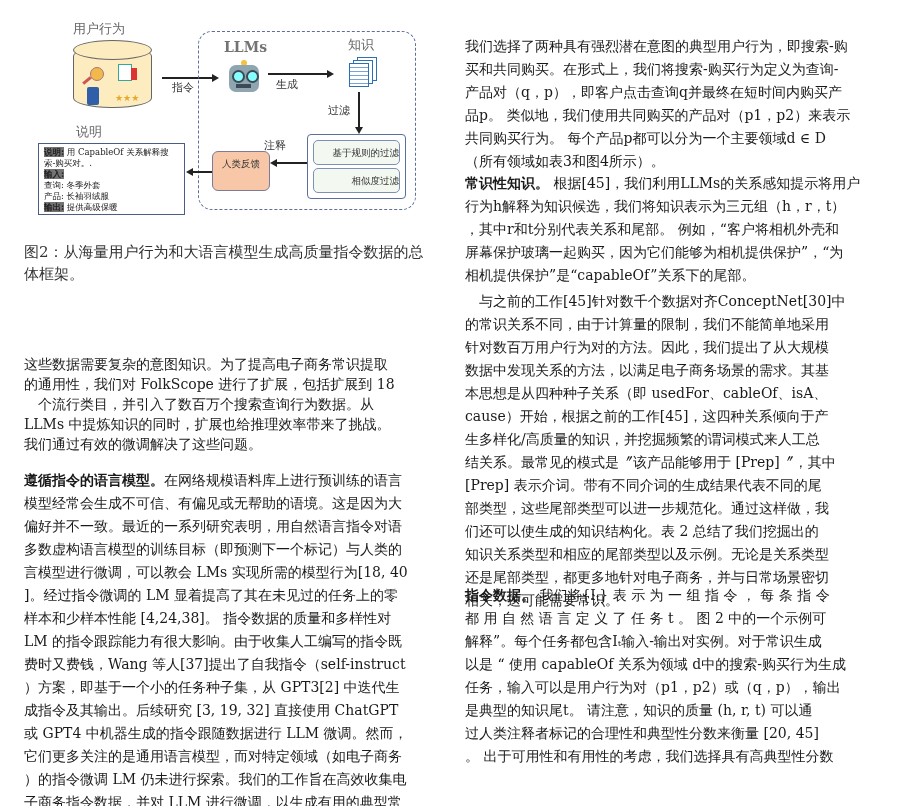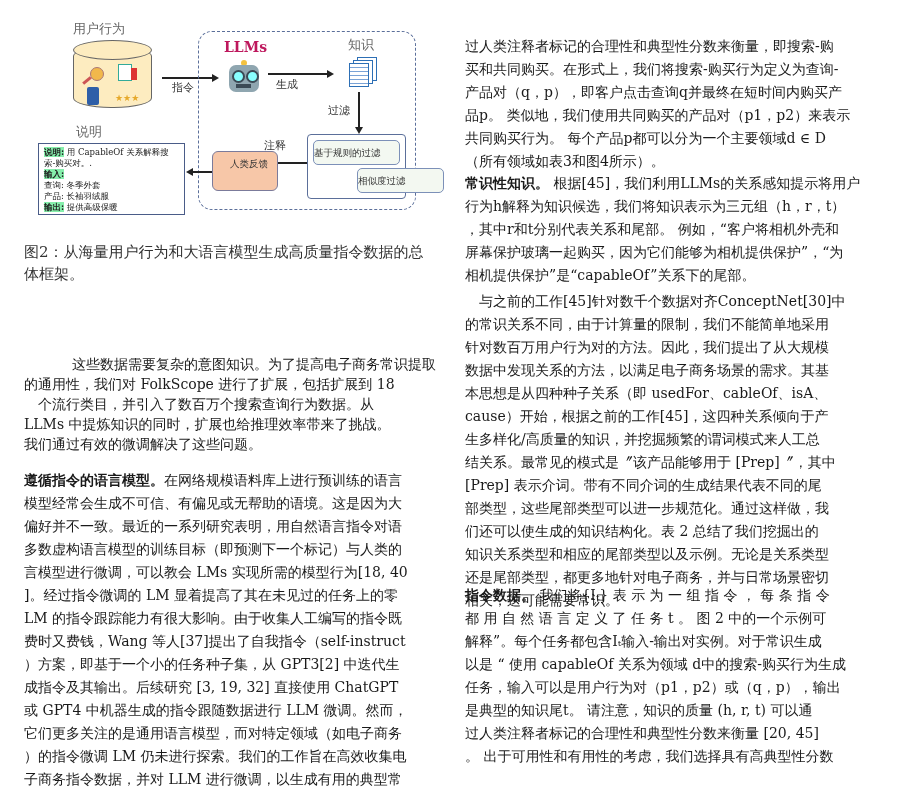--- a/index.html
+++ b/index.html
@@ -39,35 +39,35 @@
     border-top: 7px solid #222;
   }
   .vline { background: #222; width: 2px; }
   .filter-box {
     left: 307px; top: 134px; width: 97px; height: 63px;
     border: 1.5px solid #5b6f9a; border-radius: 4px; background: #fff;
   }
   .filter-item {
     position: absolute; left: 5px; width: 85px; height: 23px;
     border: 1px solid #7c90b8; border-radius: 5px; background: #f3f8f1;
-    font-size: 9.5px; color: #333; text-align: left; line-height: 23px;
+    font-size: 9.5px; color: #333; text-align: right; line-height: 23px;
     font-family: "DejaVu Serif", serif;
   }
   .human-box {
     left: 212px; top: 151px; width: 56px; height: 38px;
     background: #f7c7a8; border: 1.5px solid #7b7b9b; border-radius: 6px;
-    font-size: 9.5px; color: #333; text-align: center; line-height: 24px; padding-left: 8px;
+    font-size: 9.5px; color: #333; text-align: center; line-height: 24px;
   }
   .desc-box {
     left: 38px; top: 143px; width: 147px; height: 72px;
     border: 1.5px solid #4a5c88; background: #fff;
     font-size: 8.5px; line-height: 11px; padding: 3px 5px; box-sizing: border-box;
     color: #222;
   }
-  .hl { background: #86efac; font-weight: bold; }
+  .hl { background: #737373; font-weight: bold; }
   .robot-head {
     left: 229px; top: 65px; width: 30px; height: 27px;
     background: #8fa6b0; border-radius: 7px;
   }
   .doc {
     background: #fff; border: 1.5px solid #2d6fb5; width: 18px; height: 22px;
   }
   
   .col { position: absolute; font-size: 14px; line-height: 23px; color: #1a1a1a; }
   .left-col { left: 24px; width: 396px; }
@@ -92,21 +92,21 @@
   <div class="abs" style="left:131px;top:68px;width:6px;height:12px;background:#d33;"></div>
   <div class="abs" style="left:87px;top:87px;width:12px;height:18px;background:#2f5fa8;border-radius:2px;"></div>
   <div class="abs" style="left:115px;top:93px;font-size:9px;color:#e6a92b;">★★★</div>
 
   <div class="abs arrow-line" style="left:162px;top:77px;width:52px;"></div>
   <div class="abs arrow-head-r" style="left:212px;top:74px;"></div>
   <div class="abs fig-text" style="left:172px;top:80px;font-size:11px;color:#333;">指令</div>
 
   <div class="abs dashed-box"></div>
 
-  <div class="abs" style="left:224px;top:39px;font-size:14px;font-weight:bold;color:#be185d;font-family:'DejaVu Serif',serif;">LLMs</div>
+  <div class="abs" style="left:224px;top:39px;font-size:14px;font-weight:bold;color:#737373;font-family:'DejaVu Serif',serif;">LLMs</div>
   <div class="abs" style="left:241px;top:60px;width:6px;height:6px;background:#f3c240;border-radius:50%;"></div>
   <div class="abs robot-head"></div>
   <div class="abs" style="left:232px;top:70px;width:9px;height:9px;border-radius:50%;background:#8ff;border:2px solid #3b4a55;"></div>
   <div class="abs" style="left:246px;top:70px;width:9px;height:9px;border-radius:50%;background:#8ff;border:2px solid #3b4a55;"></div>
   <div class="abs" style="left:236px;top:84px;width:15px;height:4px;background:#3b4a55;"></div>
 
   <div class="abs arrow-line" style="left:268px;top:73px;width:60px;"></div>
   <div class="abs arrow-head-r" style="left:327px;top:70px;"></div>
   <div class="abs fig-text" style="left:276px;top:77px;font-size:11px;color:#333;">生成</div>
 
@@ -114,21 +114,21 @@
   <div class="abs doc" style="left:357px;top:57px;"></div>
   <div class="abs doc" style="left:353px;top:60px;"></div>
   <div class="abs doc" style="left:349px;top:63px;background:repeating-linear-gradient(#fff 0 3px,#7aa3d6 3px 4px);"></div>
 
   <div class="abs vline" style="left:358px;top:92px;height:36px;"></div>
   <div class="abs arrow-head-d" style="left:355px;top:127px;"></div>
   <div class="abs fig-text" style="left:328px;top:103px;font-size:11px;color:#333;">过滤</div>
 
   <div class="abs filter-box">
     <div class="filter-item" style="top:5px;">基于规则的过滤</div>
-    <div class="filter-item" style="top:33px;margin-left:44px;">相似度过滤</div>
+    <div class="filter-item" style="top:33px;">相似度过滤</div>
   </div>
 
   <div class="abs arrow-line" style="left:276px;top:162px;width:31px;"></div>
   <div class="abs arrow-head-l" style="left:270px;top:159px;"></div>
   <div class="abs fig-text" style="left:264px;top:138px;font-size:11px;color:#333;">注释</div>
 
   <div class="abs human-box fig-text">人类反馈</div>
 
   <div class="abs arrow-line" style="left:192px;top:171px;width:20px;"></div>
   <div class="abs arrow-head-l" style="left:186px;top:168px;"></div>
@@ -144,46 +144,47 @@
     <div><span class="hl">输出:</span> <span>提供高级保暖</span></div>
   </div>
 </div>
 
 <div class="abs caption" style="left:24px;top:241px;width:410px;">
   <div>图2：从海量用户行为和大语言模型生成高质量指令数据的总</div>
   <div>体框架。</div>
 </div>
 
 <div class="col left-col" style="top:354px;font-size:14px;line-height:20px;">
-  <span class="line" style="height:20px;margin-left:48px;">这些数据需要复杂的意图知识。为了提高电子商务常识提取</span>
+  <span class="line" style="height:20px;">这些数据需要复杂的意图知识。为了提高电子商务常识提取</span>
   <span class="line" style="height:20px;">的通用性，我们对 FolkScope 进行了扩展，包括扩展到 18</span>
   <span class="line" style="height:20px;">　个流行类目，并引入了数百万个搜索查询行为数据。从</span>
   <span class="line" style="height:20px;">LLMs 中提炼知识的同时，扩展也给推理效率带来了挑战。</span>
   <span class="line" style="height:20px;">我们通过有效的微调解决了这些问题。</span>
 </div>
 
 <div class="col left-col" style="top:469px;">
   <span class="line"><span class="bold">遵循指令的语言模型。</span><span>在网络规模语料库上进行预训练的语言</span></span>
   <span class="line">模型经常会生成不可信、有偏见或无帮助的语境。这是因为大</span>
   <span class="line">偏好并不一致。最近的一系列研究表明，用自然语言指令对语</span>
   <span class="line">多数虚构语言模型的训练目标（即预测下一个标记）与人类的</span>
   <span class="line">言模型进行微调，可以教会 LMs 实现所需的模型行为[18, 40</span>
   <span class="line">]。经过指令微调的 LM 显着提高了其在未见过的任务上的零</span>
+  <span class="line">样本和少样本性能 [4,24,38]。 指令数据的质量和多样性对</span>
   <span class="line">LM 的指令跟踪能力有很大影响。由于收集人工编写的指令既</span>
   <span class="line">费时又费钱，Wang 等人[37]提出了自我指令（self-instruct</span>
   <span class="line">）方案，即基于一个小的任务种子集，从 GPT3[2] 中迭代生</span>
   <span class="line">成指令及其输出。后续研究 [3, 19, 32] 直接使用 ChatGPT</span>
   <span class="line">或 GPT4 中机器生成的指令跟随数据进行 LLM 微调。然而，</span>
   <span class="line">它们更多关注的是通用语言模型，而对特定领域（如电子商务</span>
   <span class="line">）的指令微调 LM 仍未进行探索。我们的工作旨在高效收集电</span>
   <span class="line">子商务指令数据，并对 LLM 进行微调，以生成有用的典型常</span>
 </div>
 
 <div class="col right-col" style="top:35px;">
-  <span class="line">过人类注释者标记的合理性和典型性分数来衡量，即搜索-购</span>
+  <span class="line">我们选择了两种具有强烈潜在意图的典型用户行为，即搜索-购</span>
   <span class="line">买和共同购买。在形式上，我们将搜索-购买行为定义为查询-</span>
   <span class="line">产品对（q，p），即客户点击查询q并最终在短时间内购买产</span>
   <span class="line">品p。 类似地，我们使用共同购买的产品对（p1，p2）来表示</span>
   <span class="line">共同购买行为。 每个产品p都可以分为一个主要领域d ∈ D</span>
   <span class="line">（所有领域如表3和图4所示）。</span>
 </div>
 
 <div class="col right-col" style="top:172px;">
   <span class="line"><span class="bold">常识性知识。</span><span> 根据[45]，我们利用LLMs的关系感知提示将用户</span></span>
   <span class="line">行为h解释为知识候选，我们将知识表示为三元组（h，r，t）</span>

